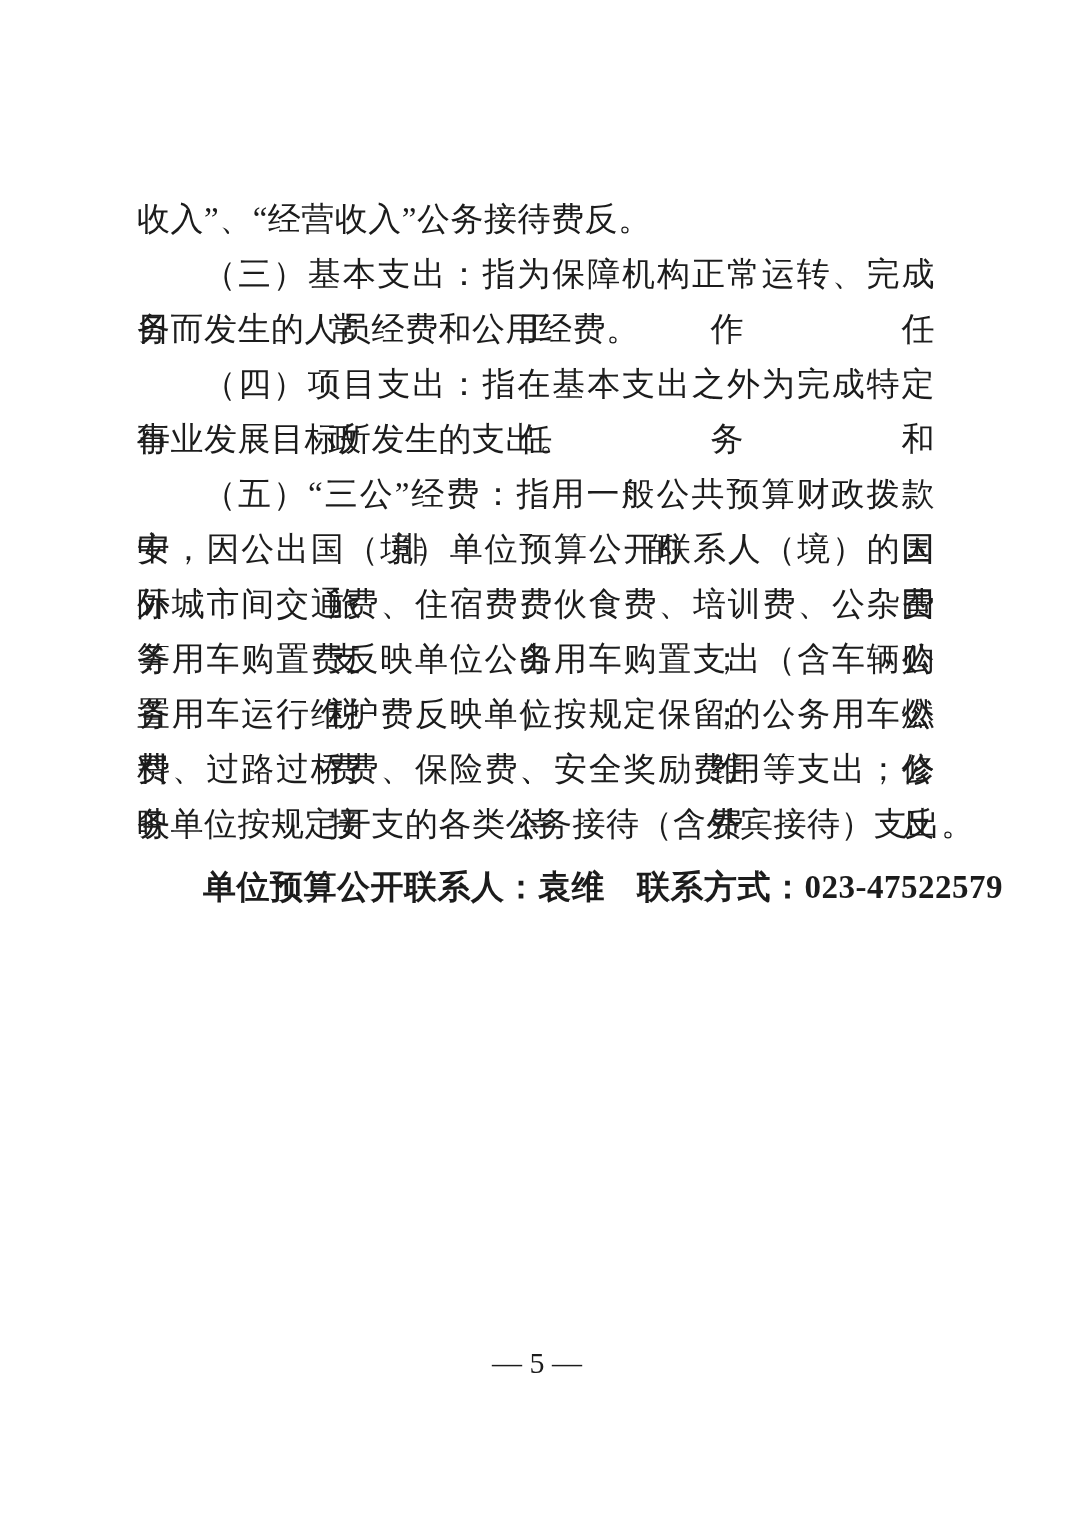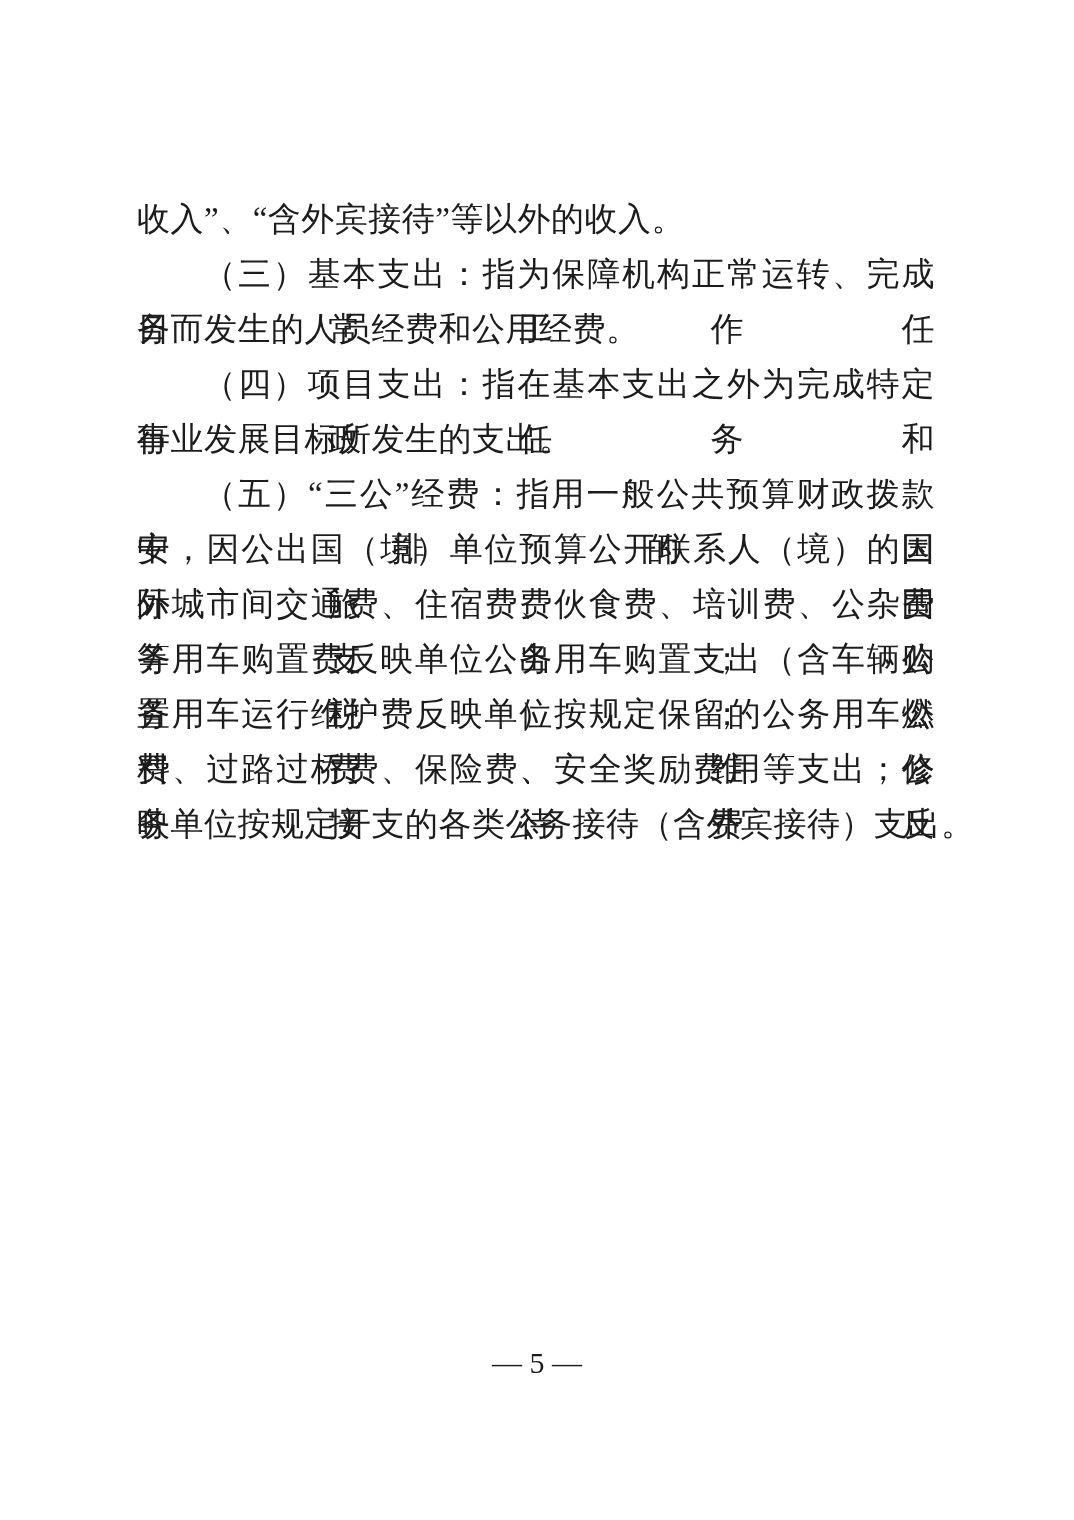--- a/index.html
+++ b/index.html
@@ -51,30 +51,31 @@
     width: 100%;
     text-align: center;
     font-size: 30px;
     color: #1c1c1c;
   }
 </style>
 </head>
 <body>
 
 <div class="text-block">
-  <p class="line"><span>收入”、“含外宾接待”等以外的收入。</span></p>
+  <p class="line"><span>收入”、“经营收入”公务接待费反。</span></p>
   <p class="line indent full"><span class="term">（三）基本支出：</span><span>指为保障机构正常运转、完成日常工作任</span></p>
   <p class="line"><span>务而发生的人员经费和公用经费。</span></p>
   <p class="line indent full"><span class="term">（四）项目支出：</span><span>指在基本支出之外为完成特定行政任务和</span></p>
   <p class="line"><span>事业发展目标所发生的支出。</span></p>
   <p class="line indent full"><span class="term">（五）“三公”经费：</span><span>指用一般公共预算财政拨款安排的因</span></p>
   <p class="line full"><span>中，因公出国（境）单位预算公开联系人（境）的国际旅费、国</span></p>
   <p class="line full"><span>外城市间交通费、住宿费、伙食费、培训费、公杂费等支出；公</span></p>
   <p class="line full"><span>务用车购置费反映单位公务用车购置支出（含车辆购置税）；公</span></p>
   <p class="line full"><span>务用车运行维护费反映单位按规定保留的公务用车燃料费、维修</span></p>
   <p class="line full"><span>费、过路过桥费、保险费、安全奖励费用等支出；公务接待费反</span></p>
   <p class="line"><span>映单位按规定开支的各类公务接待（含外宾接待）支出。</span></p>
 
+  <p class="line indent contact-line"><span>单位预算公开联系人：</span><span>袁维</span><span class="contact-gap"></span><span>联系方式：</span><span>023-47522579</span></p>
 </div>
 
 <div class="footer">
   <span>— 5 —</span>
 </div>
 
 </body></html>

